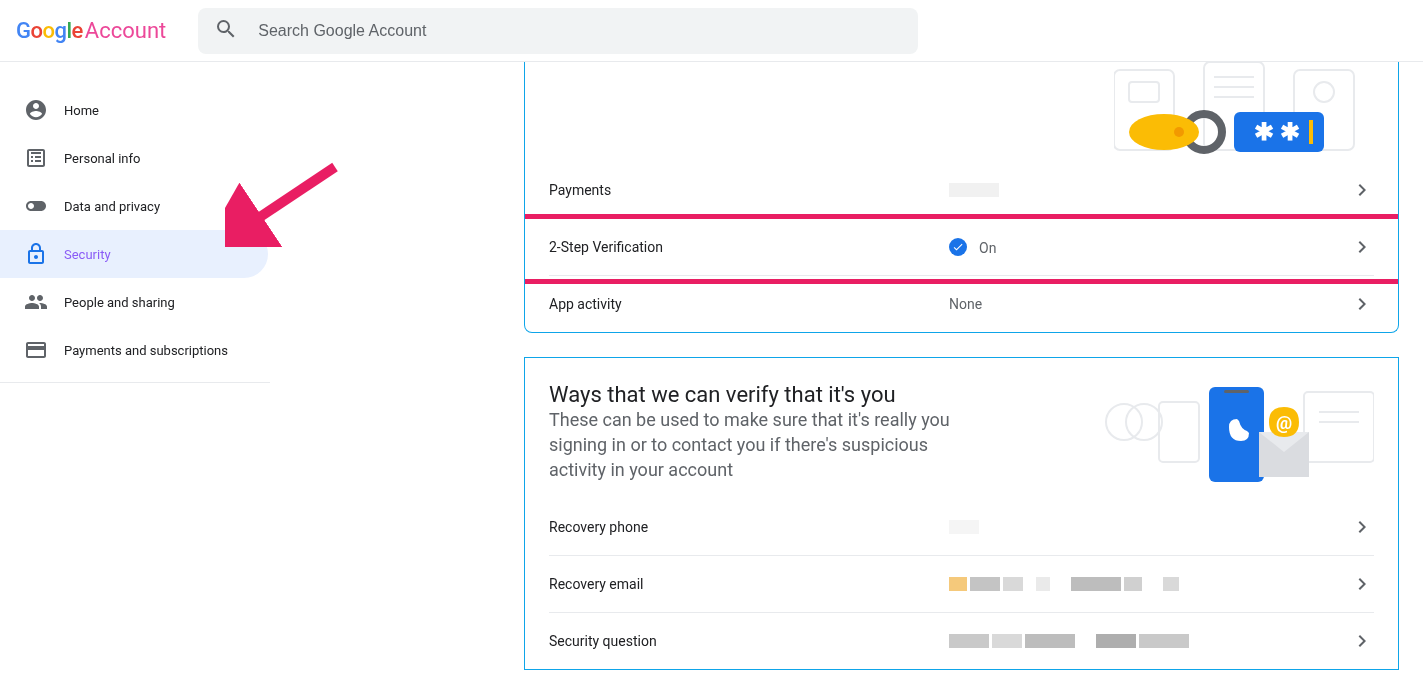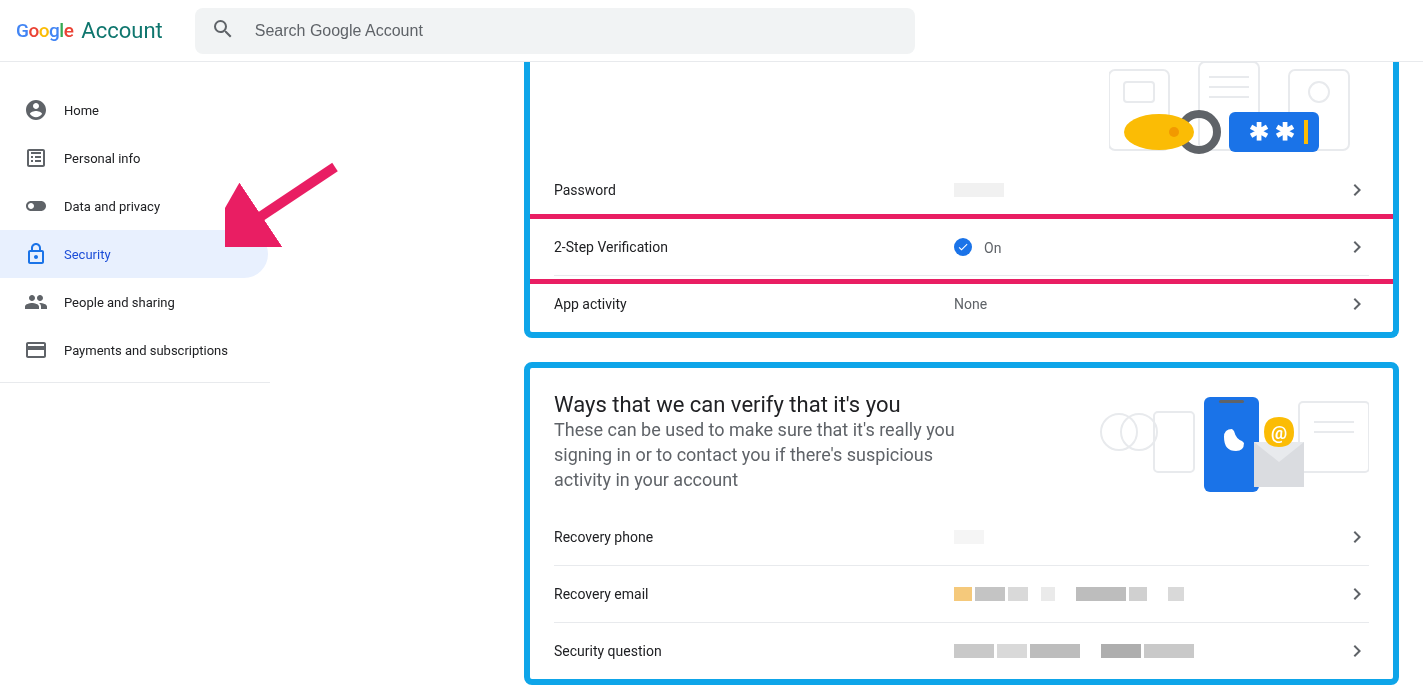--- a/index.html
+++ b/index.html
@@ -6,26 +6,26 @@
     body { font-family: 'Google Sans', Roboto, Arial, sans-serif; background: #fff; color: #202124; }
     
     .header {
       display: flex;
       align-items: center;
       padding: 8px 16px;
       border-bottom: 1px solid #e8eaed;
       height: 62px;
     }
     .logo-area { display: flex; align-items: center; margin-right: 32px; }
-    .google-logo { font-size: 19px; font-weight: 500; letter-spacing: -0.5px; text-align: center; }
+    .google-logo { font-size: 22px; font-weight: 500; letter-spacing: -0.5px; text-align: center; }
     .g-blue { color: #4285f4; }
     .g-red { color: #ea4335; }
     .g-yellow { color: #fbbc05; }
     .g-green { color: #34a853; }
-    .account-text { font-size: 22px; color: #0f766e; margin-left: 8px; font-weight: 400; }
+    .account-text { font-size: 22px; color: #ec4899; margin-left: 2px; font-weight: 400; }
     
     .search-bar {
       display: flex;
       align-items: center;
       background: #f1f3f4;
       border-radius: 8px;
       height: 46px;
       width: 720px;
       padding: 0 16px;
     }
@@ -39,30 +39,30 @@
     .container { display: flex; }
     
     .sidebar { width: 280px; padding-top: 24px; }
     .nav-item {
       display: flex; align-items: center;
       padding: 0 24px 0 24px; height: 48px;
       font-size: 13px; color: #202124; cursor: pointer;
       border-radius: 0 24px 24px 0;
       margin-right: 12px;
     }
-    .nav-item.active { background: #e8f0fe; color: #1d4ed8; }
+    .nav-item.active { background: #e8f0fe; color: #8b5cf6; }
     .nav-item svg { width: 24px; height: 24px; fill: #5f6368; margin-right: 16px; }
     .nav-item.active svg { fill: #1a73e8; }
     .nav-divider { border-top: 1px solid #e8eaed; margin: 8px 0; width: 270px; }
     
     .main { flex: 1; padding: 0 24px; max-width: 1100px; margin-left: 220px; position: relative; }
     
     .card {
-      border: 6px solid #0ea5e9;
-      border-radius: 8px;
+      border: 1px solid #0ea5e9;
+      border-radius: 0;
       margin-bottom: 24px;
       overflow: hidden;
       background: #fff;
     }
     .card-header {
       padding: 24px 24px 16px 24px;
       display: flex;
       justify-content: space-between;
       align-items: flex-start;
     }
@@ -201,21 +201,21 @@
           <circle cx="90" cy="70" r="18" fill="none" stroke="#5f6368" stroke-width="8"></circle>
           <ellipse cx="50" cy="70" rx="35" ry="18" fill="#fbbc05"></ellipse>
           <circle cx="65" cy="70" r="5" fill="#f29900"></circle>
           <rect x="120" y="50" width="90" height="40" rx="6" fill="#1a73e8"></rect>
           <text x="140" y="78" font-size="24" fill="#fff" font-weight="bold">✱ ✱</text>
           <rect x="195" y="58" width="4" height="24" fill="#fbbc05"></rect>
         </svg>
       </div>
 
       <div class="row">
-        <div class="row-label">Password</div>
+        <div class="row-label">Payments</div>
         <div class="row-value">
           <span class="blur-block" style="width:50px;background:#f1f1f1;"></span>
         </div>
         <svg class="row-chevron" viewBox="0 0 24 24">
             <path d="M10 6L8.59 7.41 13.17 12l-4.58 4.59L10 18l6-6z"></path>
           </svg>
       </div>
       <div class="row-divider"></div>
 
       <div class="highlight-box" style="left:-10px; right:-10px; top:152px; height:70px;"></div>

